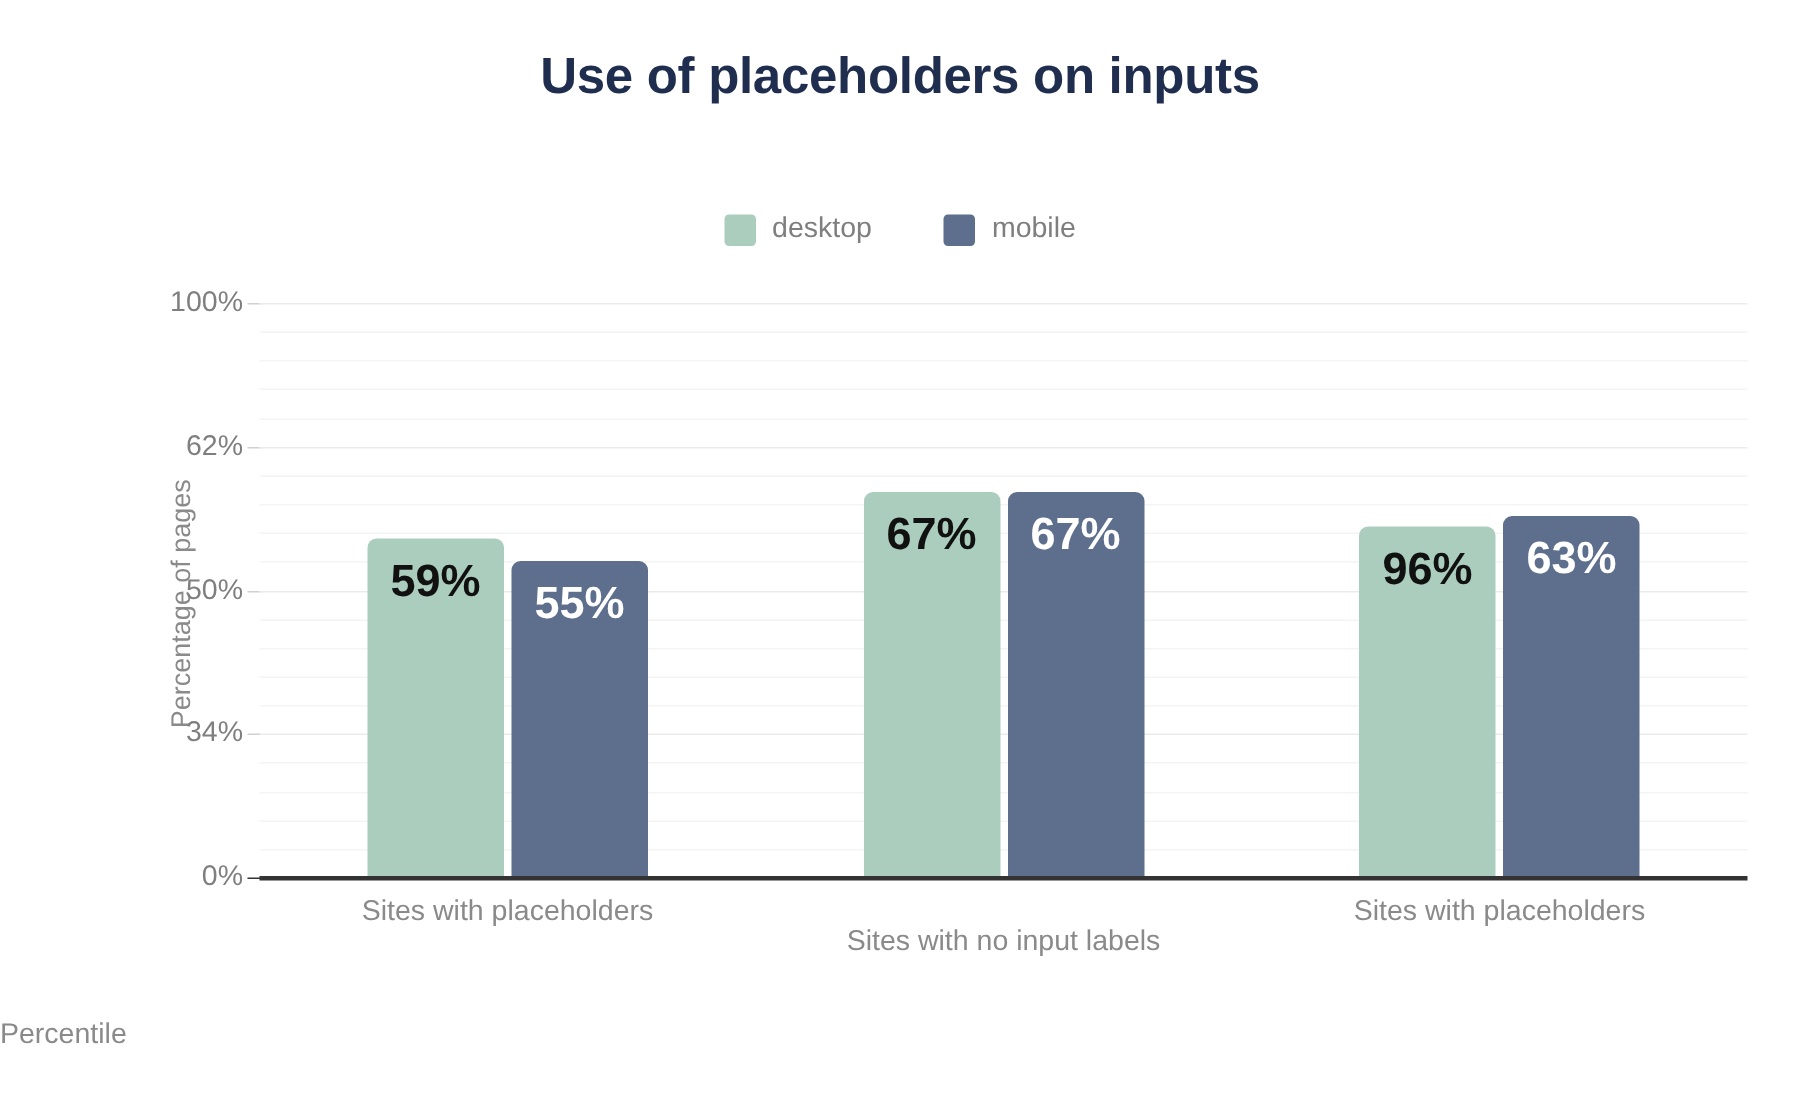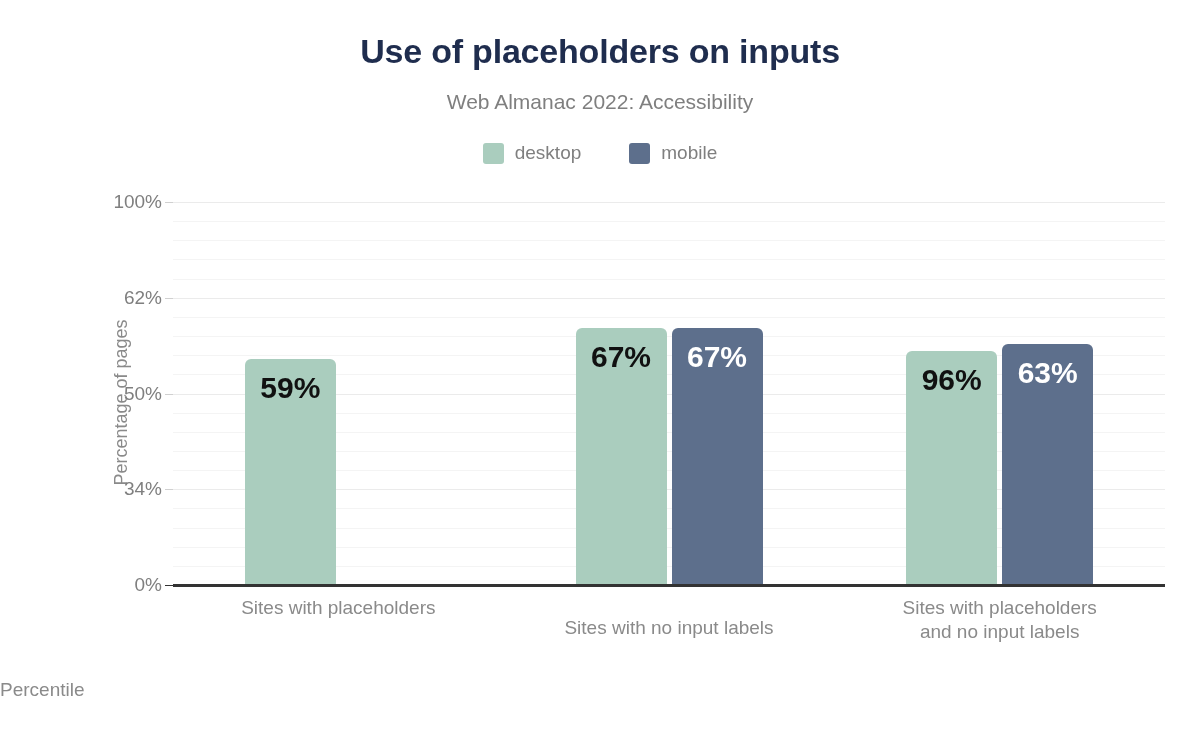--- a/index.html
+++ b/index.html
@@ -176,21 +176,20 @@
     color: #8a8a8a;
   }
 </style>
 </head>
 <body>
 
 <div class="chart-root">
 
   <div class="chart-title">Use of placeholders on inputs</div>
 
-  <div class="chart-subtitle">Web Almanac 2022: Accessibility</div>
 
   <div class="legend">
     <div class="legend-item">
       <span class="legend-swatch" style="background: rgb(170, 205, 190);"></span>
       <span class="legend-label">desktop</span>
     </div>
     <div class="legend-item">
       <span class="legend-swatch" style="background: rgb(93, 111, 140);"></span>
       <span class="legend-label">mobile</span>
     </div>
@@ -233,20 +232,23 @@
         <div class="gridline" style="top: 76.6px;"></div>
         <div class="gridline" style="top: 57.45px;"></div>
         <div class="gridline" style="top: 38.3px;"></div>
         <div class="gridline" style="top: 19.15px;"></div>
         <div class="gridline major" style="top: 0px;"></div>
       </div>
     <div class="bars-layer" id="bars-layer">
         <div class="bar desktop" style="left: 71.8333px; top: 157.03px; width: 91px; height: 225.97px; background: rgb(170, 205, 190);">
           <div class="bar-value">59%</div>
         </div>
+        <div class="bar mobile" style="left: 167.833px; top: 172.35px; width: 91px; height: 210.65px; background: rgb(93, 111, 140);">
+          <div class="bar-value">55%</div>
+        </div>
         <div class="bar desktop" style="left: 402.5px; top: 126.39px; width: 91px; height: 256.61px; background: rgb(170, 205, 190);">
           <div class="bar-value">67%</div>
         </div>
         <div class="bar mobile" style="left: 498.5px; top: 126.39px; width: 91px; height: 256.61px; background: rgb(93, 111, 140);">
           <div class="bar-value">67%</div>
         </div>
         <div class="bar desktop" style="left: 733.167px; top: 149.37px; width: 91px; height: 233.63px; background: rgb(170, 205, 190);">
           <div class="bar-value">96%</div>
         </div>
         <div class="bar mobile" style="left: 829.167px; top: 141.71px; width: 91px; height: 241.29px; background: rgb(93, 111, 140);">
@@ -259,19 +261,18 @@
 
   <div id="xtick-layer">
       <div class="xtick-label" style="width: 330px; left: 173.333px;">
         <div>Sites with placeholders</div>
       </div>
       <div class="xtick-label" style="width: 330px; left: 504px; margin-top: 20px;">
         <div>Sites with no input labels</div>
       </div>
       <div class="xtick-label" style="width: 330px; left: 834.667px;">
         <div>Sites with placeholders</div>
-        <div>and no input labels</div>
       </div>
     </div>
 
   <div class="x-axis-title">Percentile</div>
 
 </div>
 
 </body></html>

